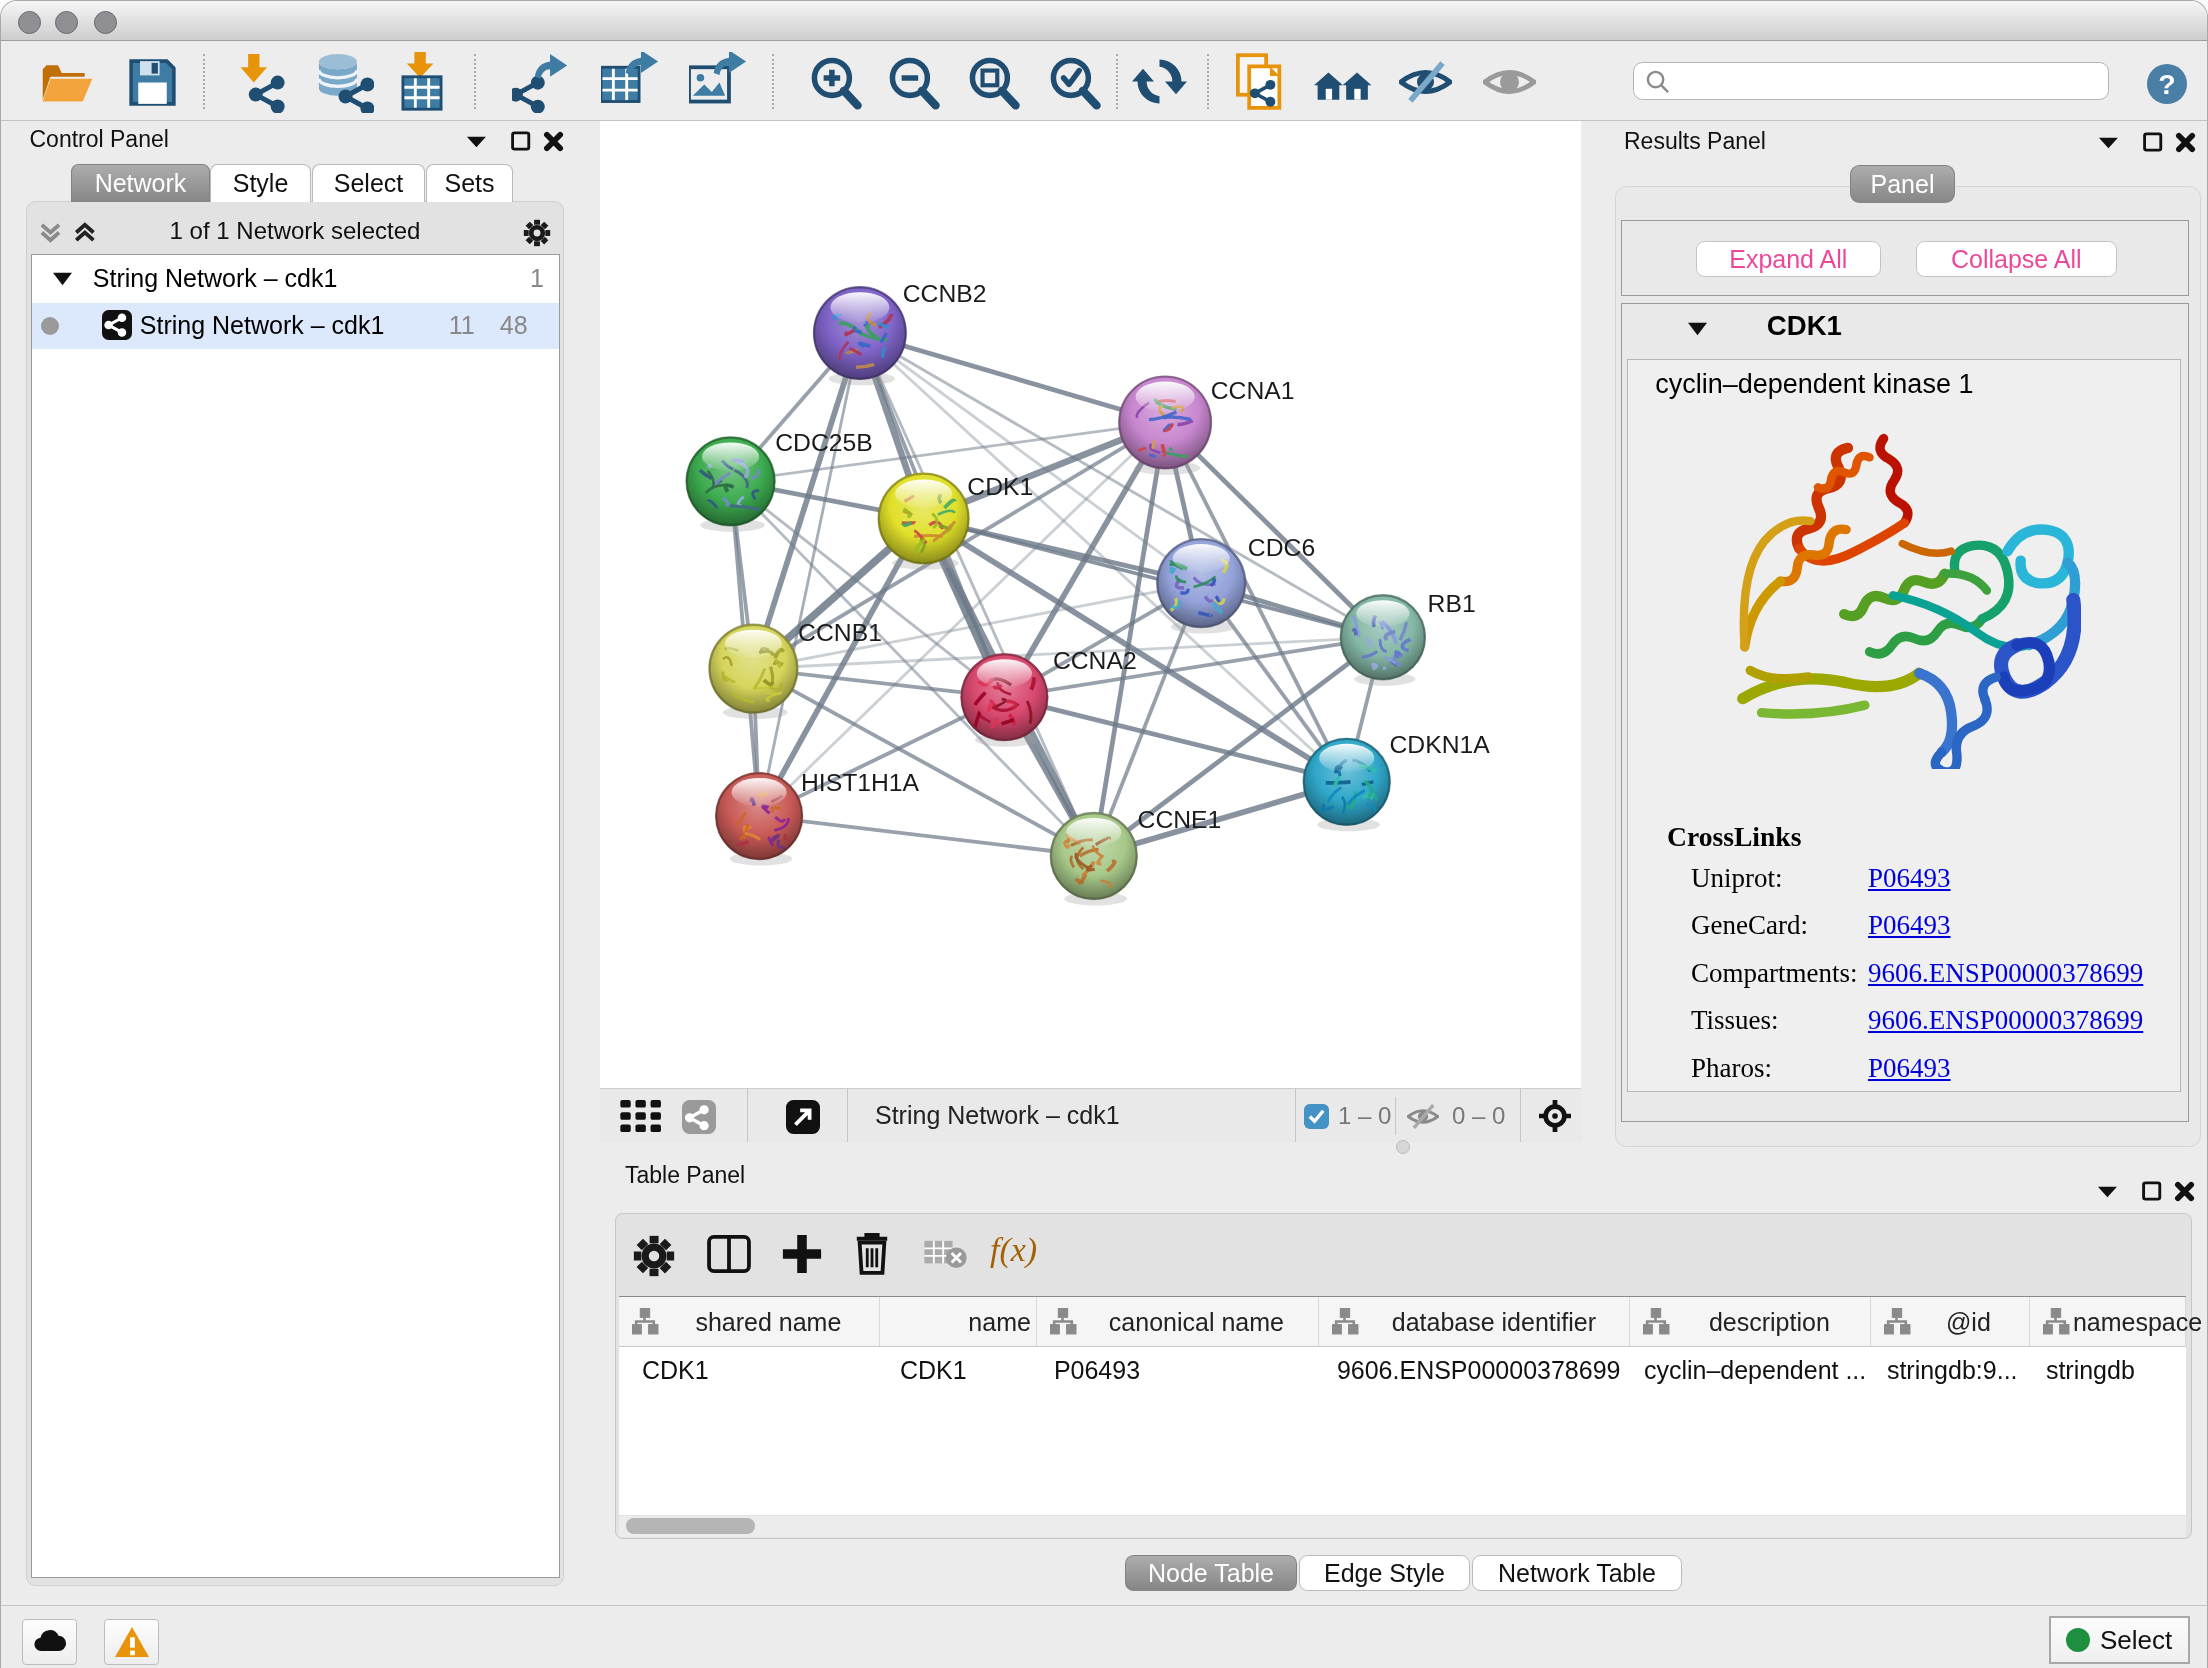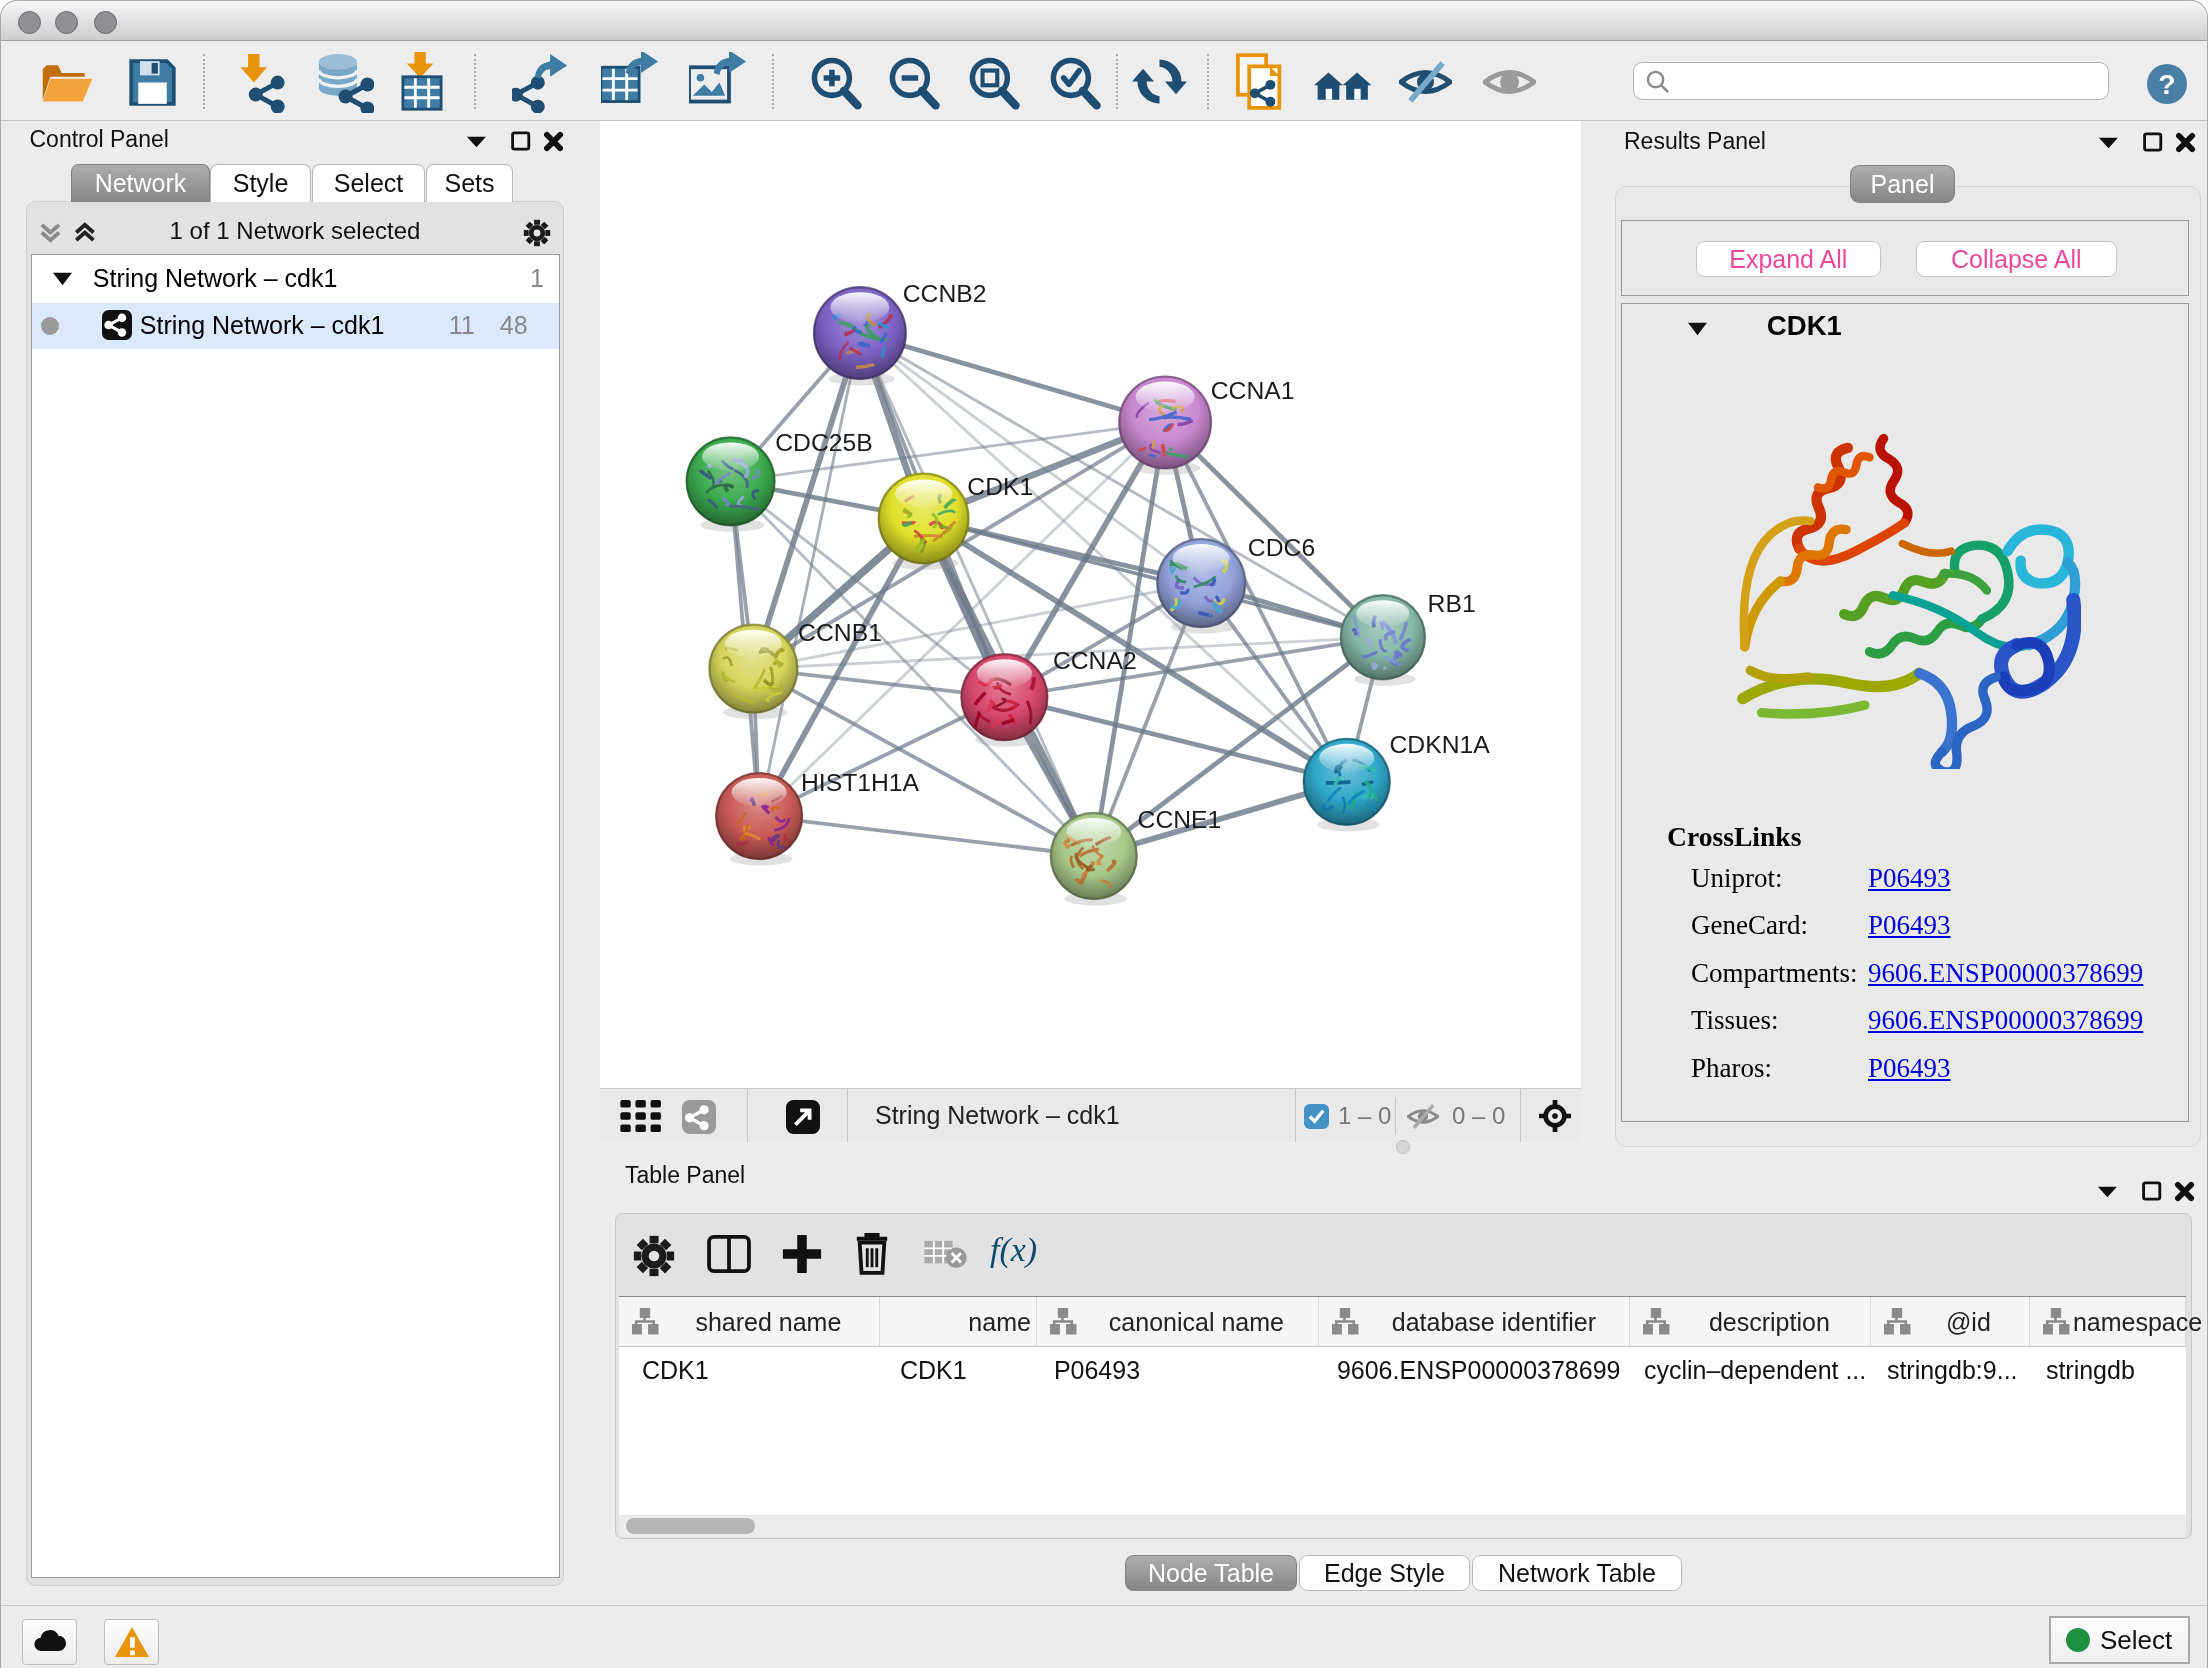--- a/index.html
+++ b/index.html
@@ -717,20 +717,23 @@
       <div id="res-sub">
         <div id="res-box1">
           <div class="btn" style="left:74px;width:185px;line-height:34px">Expand All</div>
           <div class="btn" style="left:294px;width:201px;line-height:34px">Collapse All</div>
         </div>
         <div id="res-box2">
           <svg style="position:absolute;left:64px;top:16px" width="23" height="19" viewBox="0 0 24 20">
             <path d="M2 3 L22 3 L12 16 Z" fill="#111"></path>
           </svg>
           <div style="position:absolute;left:145px;top:5.7px;font-size:27.6px;font-weight:bold">CDK1</div>
+          <div id="cdk-inner">
+            <div style="position:absolute;left:27.6px;top:8.6px;font-size:27px">cyclin–dependent kinase 1</div>
+          </div>
         </div>
       </div>
     </div>
     <svg style="position:absolute;left:1704px;top:430px" width="376" height="338" viewBox="0 0 400 360">
       <path d="M152 18 Q133 22 142 39 Q150 57 131 61 Q113 65 121 82 Q129 99 110 104 Q92 108 100 125" fill="none" stroke="#cc3300" stroke-width="11" stroke-linecap="round"></path>
       <path d="M190 8 Q180 22 196 30 Q211 39 201 53 Q191 67 206 76 Q222 84 212 98" fill="none" stroke="#bb1100" stroke-width="10" stroke-linecap="round"></path>
       <path d="M100 125 Q118 150 160 128 Q195 110 212 98" fill="none" stroke="#dd4400" stroke-width="10" stroke-linecap="round"></path>
       <path d="M80 160 Q96 163 98 146 Q99 130 115 132 Q131 135 132 119 Q134 102 150 105" fill="none" stroke="#dd7700" stroke-width="10" stroke-linecap="round"></path>
       <path d="M80 160 Q48 185 42 230" fill="none" stroke="#cc9900" stroke-width="10" stroke-linecap="round"></path>
       <path d="M42 230 Q36 140 70 110 Q90 92 112 96" fill="none" stroke="#d4a017" stroke-width="9" stroke-linecap="round"></path>
@@ -793,21 +796,21 @@
         <path d="M4 8 H36 M14 8 V4 H26 V8" stroke="#111" stroke-width="4" fill="none"></path>
         <path d="M7 12 H33 L31 44 H9 Z" fill="none" stroke="#111" stroke-width="4"></path>
         <path d="M15 18 V38 M20 18 V38 M25 18 V38" stroke="#111" stroke-width="3"></path>
       </svg>
       <svg style="position:absolute;left:308px;top:25px" width="44" height="30" viewBox="0 0 46 32">
         <rect x="0" y="2" width="30" height="24" fill="#aaa"></rect>
         <path d="M0 10 H30 M0 18 H30 M10 2 V26 M20 2 V26" stroke="#fff" stroke-width="2"></path>
         <circle cx="34" cy="20" r="11" fill="#999"></circle>
         <path d="M29 15 L39 25 M39 15 L29 25" stroke="#fff" stroke-width="3"></path>
       </svg>
-      <div style="position:absolute;left:374px;top:17px;font-size:34px;color:#0c4a6e;font-style:italic;font-family:'Liberation Serif',serif">f(x)</div>
+      <div style="position:absolute;left:374px;top:17px;font-size:34px;color:#a16207;font-style:italic;font-family:'Liberation Serif',serif">f(x)</div>
       <div id="tbl">
         <div id="tbl-head">
           <div class="hcol" style="left:0px;width:261px"></div>
           <svg style="position:absolute;left:13.3px;top:11.4px" width="27" height="27" viewBox="0 0 26 26">
             <g transform="translate(0 0)" fill="#8a8a8a" stroke="#8a8a8a">
               <rect x="8" y="0" width="9" height="9"></rect>
               <rect x="0" y="16" width="9" height="9"></rect>
               <rect x="16" y="16" width="9" height="9"></rect>
               <path d="M12 9 V13 M4 16 V13 H21 V16" fill="none" stroke-width="2.5"></path>
             </g>

